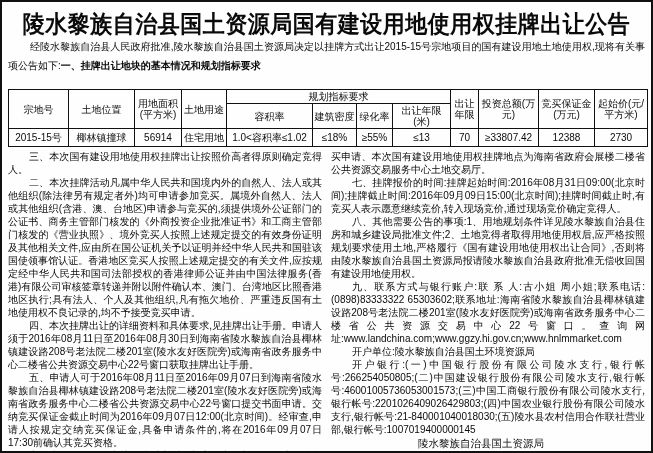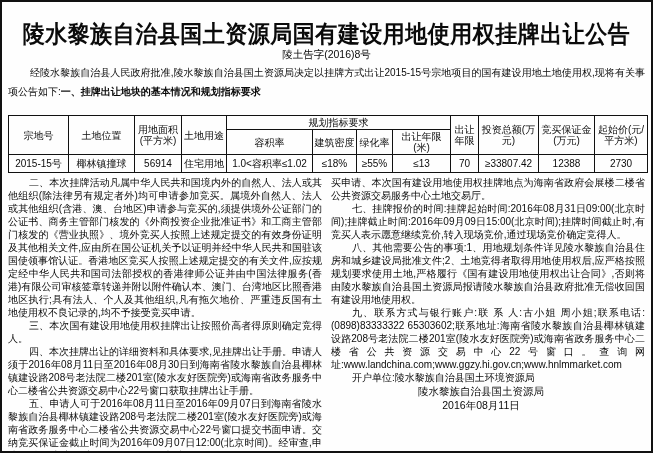--- a/index.html
+++ b/index.html
@@ -1,21 +1,21 @@
 <!DOCTYPE html>
 <html><head>
 <meta charset="utf-8">
 <style>
   html,body{margin:0;padding:0;background:#e8e8e4;}
   .sheet{
     box-sizing:border-box;
     width:653px;height:453px;
     background:#fefefe;
     border:2px solid #111;
-    padding:18px 6px 2px 6px;
+    padding:8px 6px 2px 6px;
     overflow:hidden;
     font-family:"Liberation Sans","DejaVu Sans",sans-serif;
     color:#0a0a0a;
   }
   .title{
     margin:0;
     font-size:22px;
     font-weight:bold;
     text-align:center;
     white-space:nowrap;
@@ -76,21 +76,20 @@
     line-height:14px;
   }
 </style>
 </head>
 <body>
 
 <div class="sheet">
 
   <h1 class="title">陵水黎族自治县国土资源局国有建设用地使用权挂牌出让公告</h1>
 
-  <div class="docno">陵土告字(2016)8号</div>
 
   <p class="intro"><span class="ind">经陵水黎族自治县人民政府批准,陵水黎族自治县国土资源局决定以挂牌方式出让2015-15号宗地项目的国有建设用地土地使用权,现将有关事项公告如下:</span><span class="sec1">一、挂牌出让地块的基本情况和规划指标要求</span></p>
 
   <table class="parcel">
     <colgroup>
       <col style="width:60px">
         <col style="width:66px">
         <col style="width:47px">
         <col style="width:45px">
       <col style="width:86px">
@@ -132,32 +131,33 @@
       <td class="val">70</td>
       <td class="val">≥33807.42</td>
       <td class="val">12388</td>
       <td class="val">2730</td>
     </tr>
   </tbody>
     </table>
 
   <div class="cols">
     <div class="col">
+      <p>三、本次国有建设用地使用权挂牌出让按照价高者得原则确定竞得人。</p>
       <p>二、本次挂牌活动凡属中华人民共和国境内外的自然人、法人或其他组织(除法律另有规定者外)均可申请参加竞买。属境外自然人、法人或其他组织(含港、澳、台地区)申请参与竞买的,须提供境外公证部门的公证书、商务主管部门核发的《外商投资企业批准证书》和工商主管部门核发的《营业执照》、境外竞买人按照上述规定提交的有效身份证明及其他相关文件,应由所在国公证机关予以证明并经中华人民共和国驻该国使领事馆认证。香港地区竞买人按照上述规定提交的有关文件,应按规定经中华人民共和国司法部授权的香港律师公证并由中国法律服务(香港)有限公司审核签章转递并附以附件确认本、澳门、台湾地区比照香港地区执行;具有法人、个人及其他组织,凡有拖欠地价、严重违反国有土地使用权不良记录的,均不予接受竞买申请。</p>
-      <p>三、本次国有建设用地使用权挂牌出让按照价高者得原则确定竞得人。</p>
       <p>四、本次挂牌出让的详细资料和具体要求,见挂牌出让手册。申请人须于2016年08月11日至2016年08月30日到海南省陵水黎族自治县椰林镇建设路208号老法院二楼201室(陵水友好医院旁)或海南省政务服务中心二楼省公共资源交易中心22号窗口获取挂牌出让手册。</p>
       <p>五、申请人可于2016年08月11日至2016年09月07日到海南省陵水黎族自治县椰林镇建设路208号老法院二楼201室(陵水友好医院旁)或海南省政务服务中心二楼省公共资源交易中心22号窗口提交书面申请。交纳竞买保证金截止时间为2016年09月07日12:00(北京时间)。经审查,申请人按规定交纳竞买保证金,具备申请条件的,将在2016年09月07日17:30前确认其竞买资格。</p>
       <p>六、本次公开挂牌出让不接受电话、邮寄、电子邮件、口头及联合竞</p>
     </div>
     <div class="col">
       <p class="cont">买申请、本次国有建设用地使用权挂牌地点为海南省政府会展楼二楼省公共资源交易服务中心土地交易厅。</p>
       <p>七、挂牌报价的时间:挂牌起始时间:2016年08月31日09:00(北京时间);挂牌截止时间:2016年09月09日15:00(北京时间);挂牌时间截止时,有竞买人表示愿意继续竞价,转入现场竞价,通过现场竞价确定竞得人。</p>
       <p>八、其他需要公告的事项:1、用地规划条件详见陵水黎族自治县住房和城乡建设局批准文件;2、土地竞得者取得用地使用权后,应严格按照规划要求使用土地,严格履行《国有建设用地使用权出让合同》,否则将由陵水黎族自治县国土资源局报请陵水黎族自治县政府批准无偿收回国有建设用地使用权。</p>
       <p>九、联系方式与银行账户:联 系 人:古小姐 周小姐;联系电话:(0898)83333322 65303602;联系地址:海南省陵水黎族自治县椰林镇建设路208号老法院二楼201室(陵水友好医院旁)或海南省政务服务中心二楼省公共资源交易中心22号窗口。查询网址:www.landchina.com;www.ggzy.hi.gov.cn;www.hnlmmarket.com</p>
       <p>开户单位:陵水黎族自治县国土环境资源局</p>
+      <p>开户银行:(一)中国银行股份有限公司陵水支行,银行帐号:266254050805;(二)中国建设银行股份有限公司陵水支行,银行帐号:46001005736053001573;(三)中国工商银行股份有限公司陵水支行,银行帐号:2201026409026429803;(四)中国农业银行股份有限公司陵水支行,银行帐号:21-840001040018030;(五)陵水县农村信用合作联社营业部,银行帐号:1007019400000145</p>
       <div class="sig">
         <div>陵水黎族自治县国土资源局</div>
         <div>2016年08月11日</div>
       </div>
     </div>
   </div>
 
 </div>
 
 </body></html>

